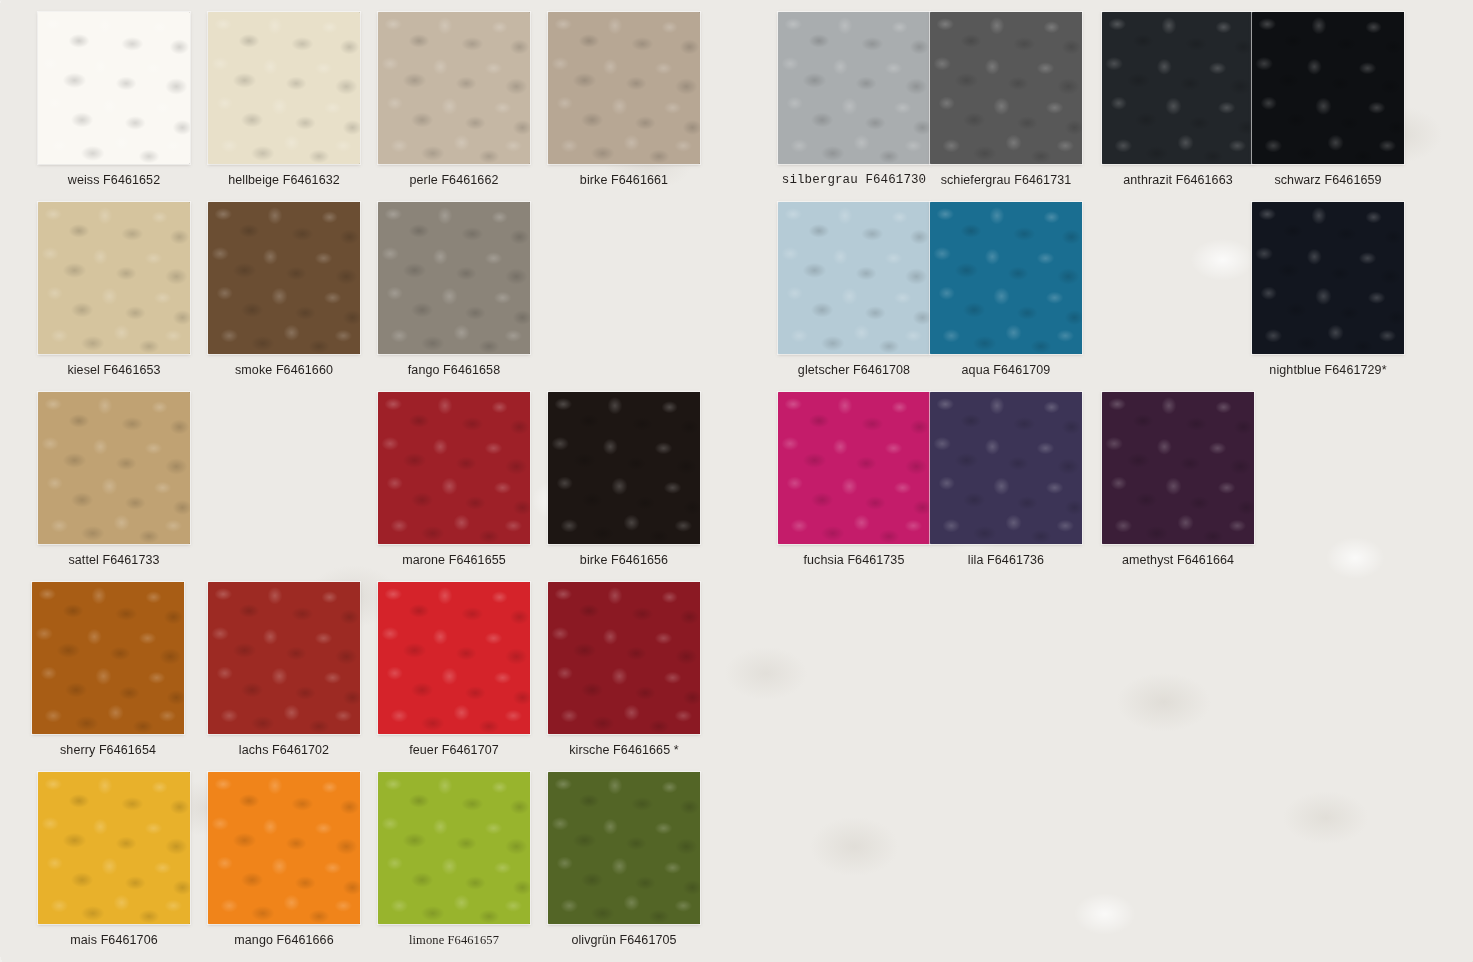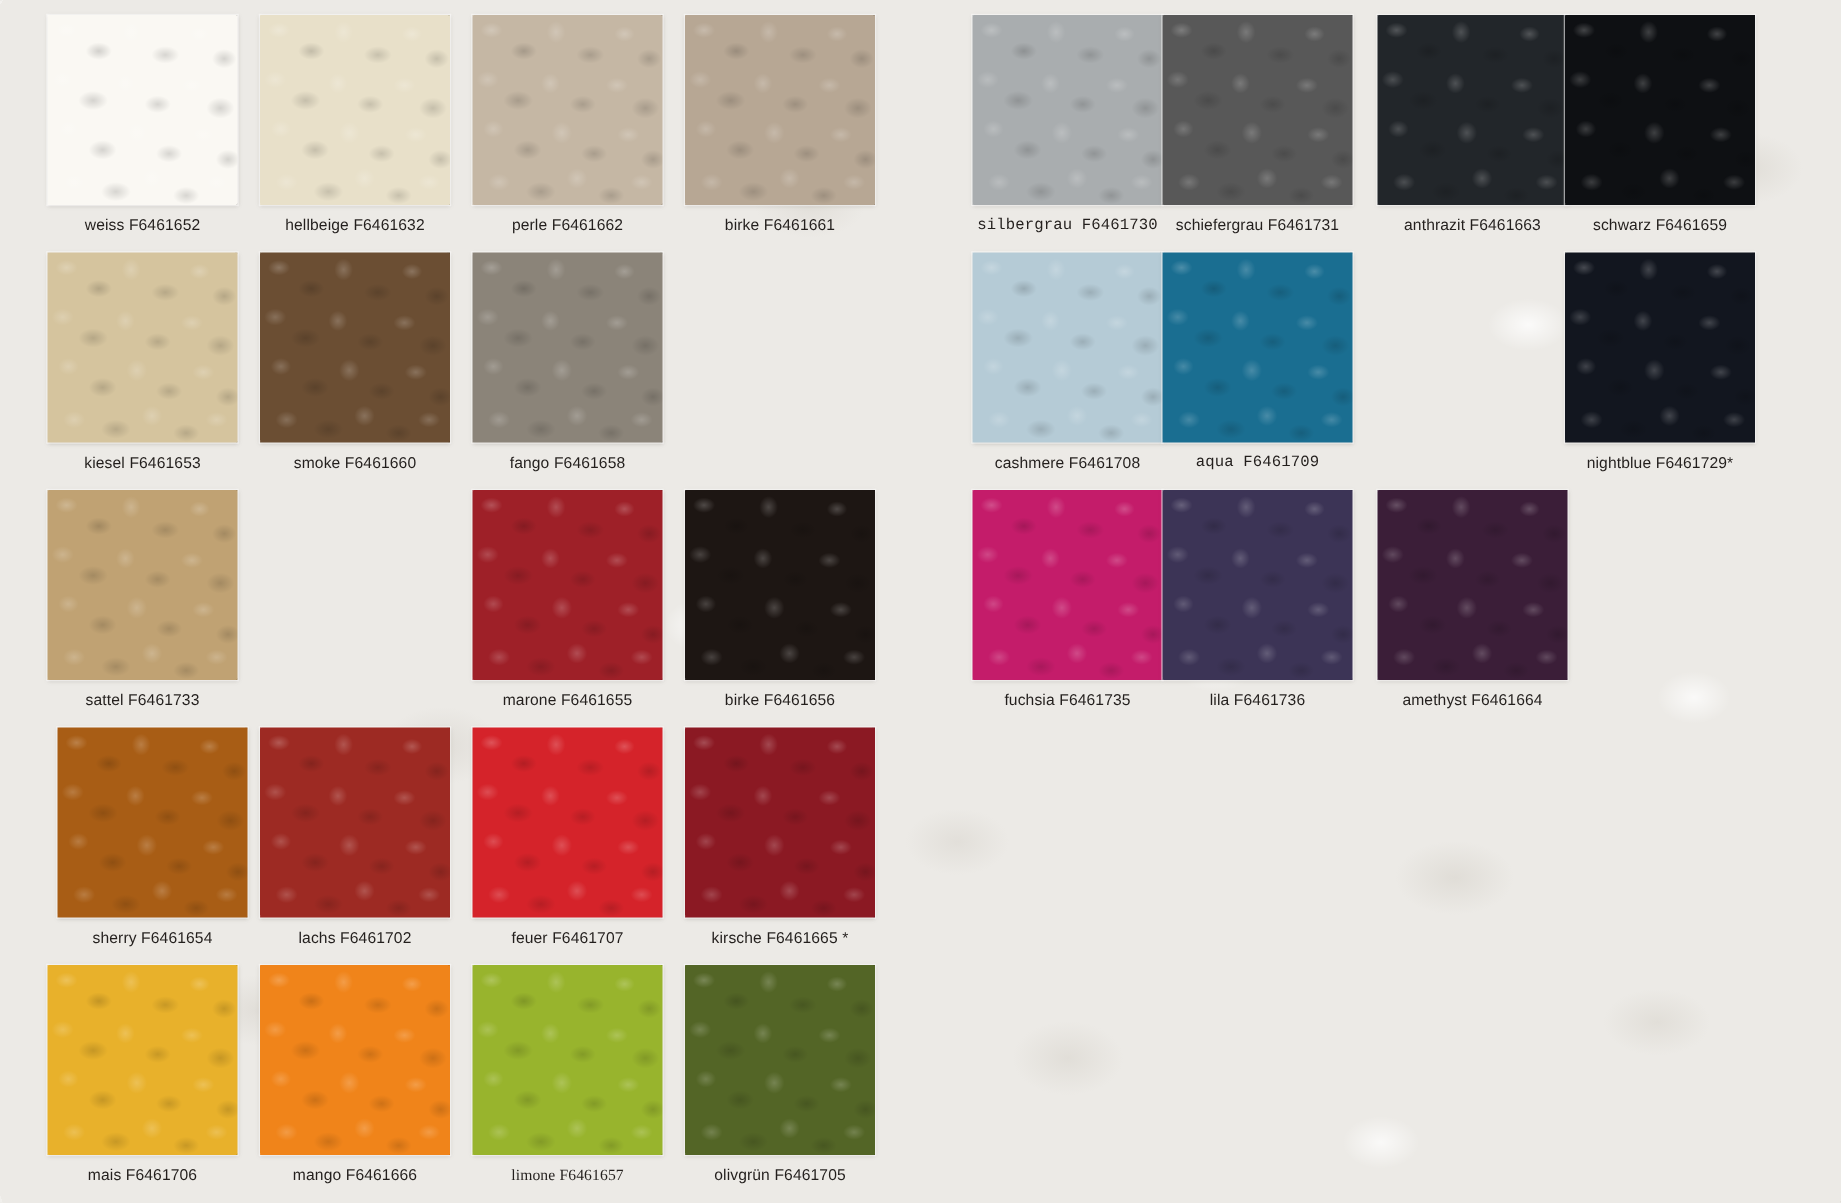--- a/index.html
+++ b/index.html
@@ -172,21 +172,21 @@
           <span class="chip-label">marone F6461655</span>
         </div>
         <div class="swatch-cell" style="left: 534px;">
           <div class="chip-wrap">
             <div class="chip" style="background-color: rgb(29, 22, 19);"></div>
           </div>
           <span class="chip-label">birke F6461656</span>
         </div>
       </div>
       <div class="swatch-row" style="height: 190px;">
-        <div class="swatch-cell" style="left: 32px;">
+        <div class="swatch-cell" style="left: 18px;">
           <div class="chip-wrap">
             <div class="chip" style="background-color: rgb(168, 93, 21);"></div>
           </div>
           <span class="chip-label">sherry F6461654</span>
         </div>
         <div class="swatch-cell" style="left: 194px;">
           <div class="chip-wrap">
             <div class="chip" style="background-color: rgb(157, 42, 35);"></div>
           </div>
           <span class="chip-label">lachs F6461702</span>
@@ -256,23 +256,23 @@
             <div class="chip" style="background-color: rgb(14, 16, 19);"></div>
           </div>
           <span class="chip-label">schwarz F6461659</span>
         </div>
       </div>
       <div class="swatch-row" style="height: 190px;">
         <div class="swatch-cell" style="left: 24px;">
           <div class="chip-wrap">
             <div class="chip" style="background-color: rgb(181, 203, 214);"></div>
           </div>
-          <span class="chip-label">cashmere F6461708</span>
-        </div>
-        <div class="swatch-cell" style="left: 176px; font-family: Liberation Mono, monospace;">
+          <span class="chip-label">gletscher F6461708</span>
+        </div>
+        <div class="swatch-cell" style="left: 176px;">
           <div class="chip-wrap">
             <div class="chip" style="background-color: rgb(26, 110, 145);"></div>
           </div>
           <span class="chip-label">aqua F6461709</span>
         </div>
         <div class="swatch-cell" style="left: 498px;">
           <div class="chip-wrap">
             <div class="chip" style="background-color: rgb(18, 22, 31);"></div>
           </div>
           <span class="chip-label">nightblue F6461729*</span>

